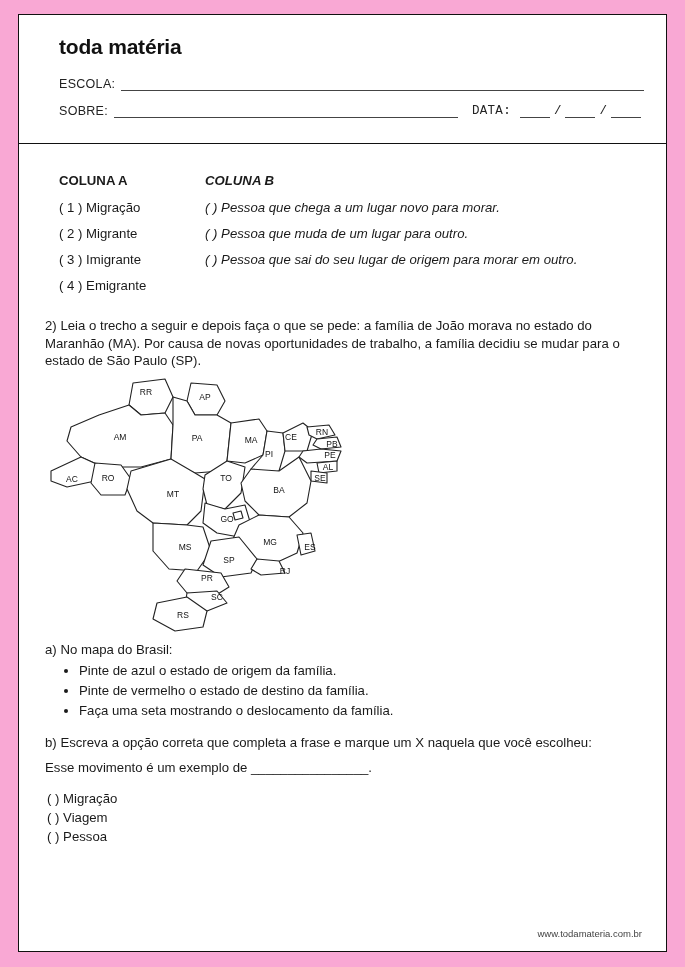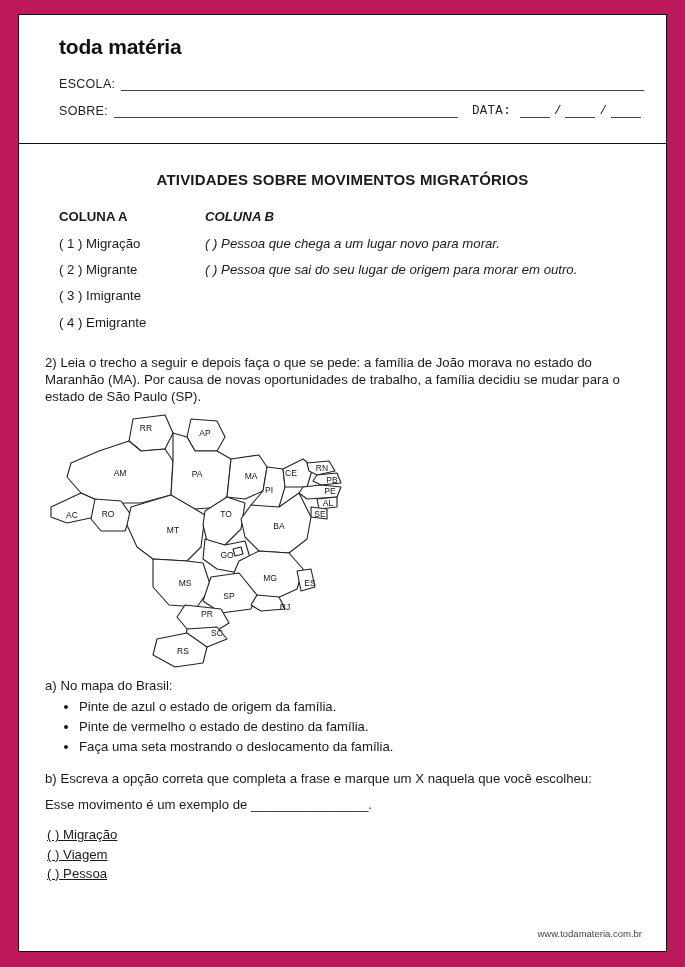--- a/index.html
+++ b/index.html
@@ -12,21 +12,21 @@
     width: 685px;
     height: 967px;
     font-family: "Liberation Sans", sans-serif;
     color: #1a1a1a;
     position: relative;
   }
   .page {
     width: 685px;
     height: 967px;
     position: relative;
-    background: #be185d;
+    background: #f9a8d4;
   }
   .sheet {
     position: absolute;
     left: 18px;
     top: 14px;
     width: 649px;
     height: 938px;
     border: 1px solid #111;
     background: #fff;
   }
@@ -139,21 +139,20 @@
   }
   ul.bullets li {
     font-size: 13.2px;
     line-height: 1.45;
     margin-bottom: 1px;
   }
   .optline {
     font-size: 13.2px;
     line-height: 1.45;
     margin-left: 2px;
-    text-decoration: underline;
   }
   .blank-long { letter-spacing: 0px; }
   .footer {
     position: absolute;
     right: 24px;
     bottom: 12px;
     font-size: 9.5px;
     color: #444;
   }
 </style>
@@ -180,34 +179,34 @@
           <span class="date-slash">/</span>
           <span class="date-line"></span>
           <span class="date-slash">/</span>
           <span class="date-line"></span>
         </span>
       </div>
     </div>
 
     <div class="content">
 
-      <div class="title">ATIVIDADES SOBRE MOVIMENTOS MIGRATÓRIOS</div>
 
 
       <div class="cols">
         <div class="colA">
           <div class="col-head">COLUNA A</div>
           <div class="col-item">( 1 ) Migração</div>
           <div class="col-item">( 2 ) Migrante</div>
           <div class="col-item">( 3 ) Imigrante</div>
           <div class="col-item">( 4 ) Emigrante</div>
         </div>
         <div class="colB">
           <div class="col-head">COLUNA B</div>
           <div class="col-item">(   ) Pessoa que chega a um lugar novo para morar.</div>
+          <div class="col-item">(   ) Pessoa que muda de um lugar para outro.</div>
           <div class="col-item">(   ) Pessoa que sai do seu lugar de origem para morar em outro.</div>
         </div>
       </div>
 
       <p class="q2">2) Leia o trecho a seguir e depois faça o que se pede: a família de João morava no estado do Maranhão (MA). Por causa de novas oportunidades de trabalho, a família decidiu se mudar para o estado de São Paulo (SP).</p>
 
       <div class="map-wrap">
         <svg width="310" height="258" viewBox="0 0 310 258">
           <g fill="#ffffff" stroke="#222" stroke-width="1.1" stroke-linejoin="round">
 

